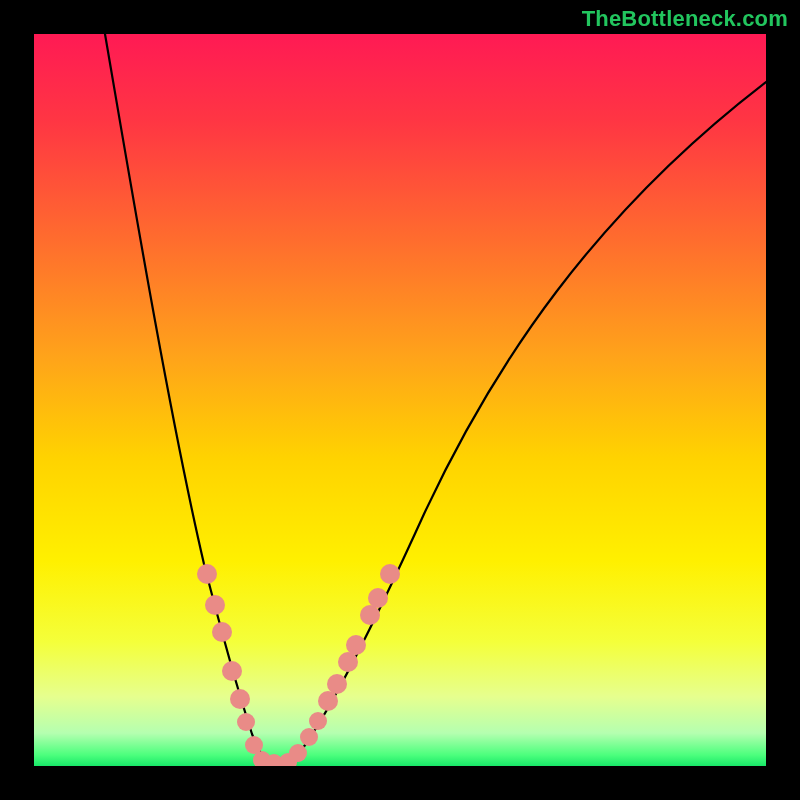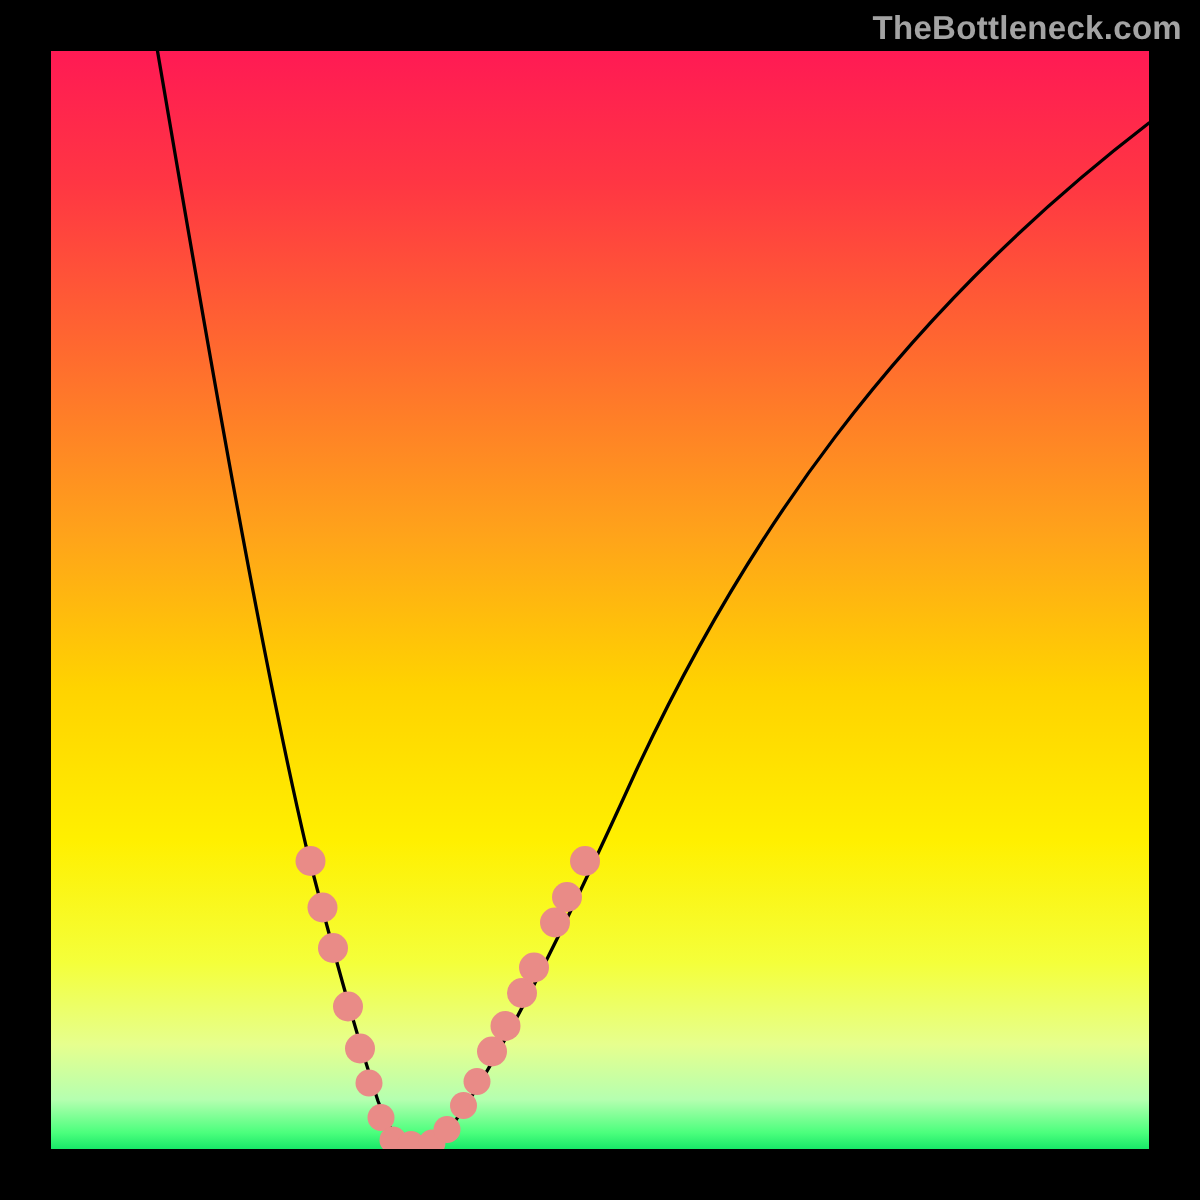--- a/index.html
+++ b/index.html
@@ -17,21 +17,21 @@
     height: 800px;
     background: #000;
   }
   .watermark {
     position: absolute;
     top: 6px;
     right: 12px;
     font-size: 22px;
     font-weight: 600;
     letter-spacing: 0.2px;
-    color: #a3a3a3;
+    color: #22c55e;
     user-select: none;
   }
   .plot {
     position: absolute;
     left: 34px;
     top: 34px;
     width: 732px;
     height: 732px;
     overflow: hidden;
   }

